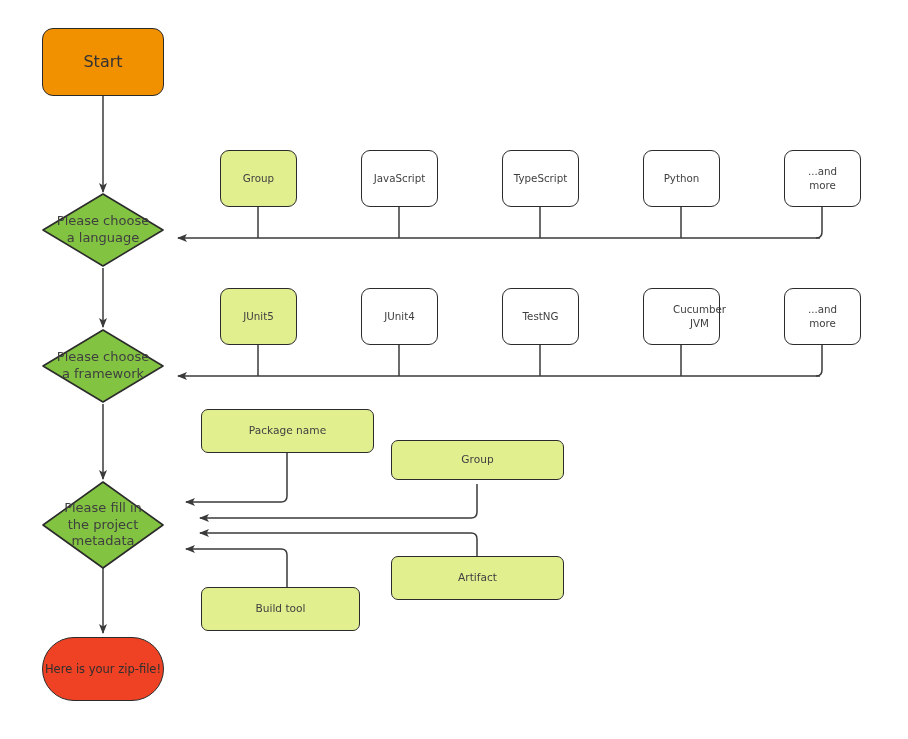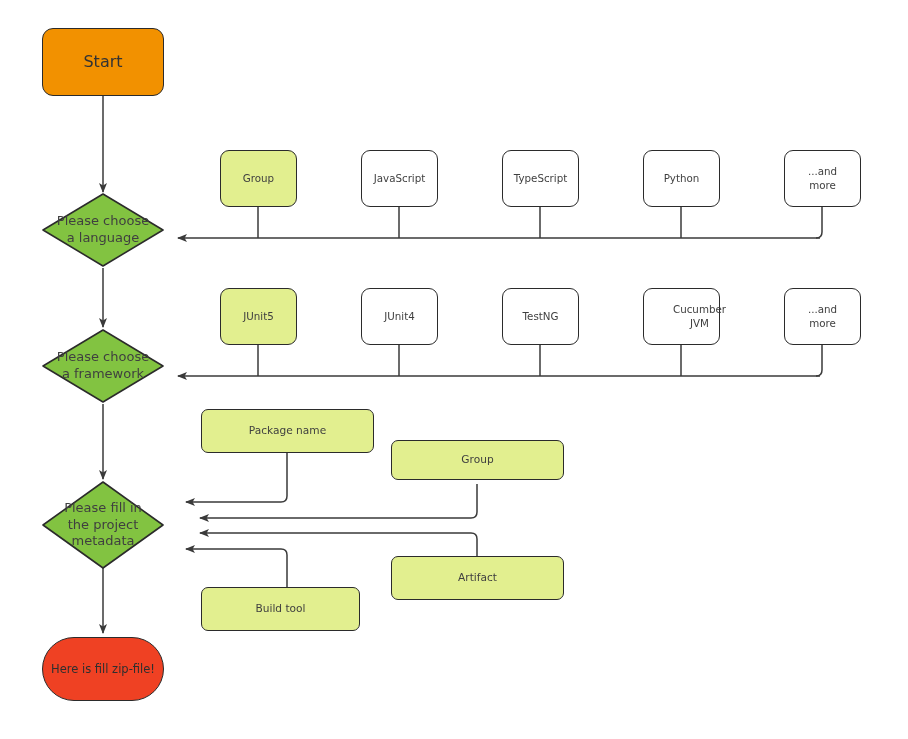--- a/index.html
+++ b/index.html
@@ -168,21 +168,21 @@
   <div class="node diamond" style="left:41px; top:480px; width:124px; height:90px;">
     <svg class="dia-svg" width="124" height="90" viewBox="0 0 124 90">
       <path d="M62,2 L122,45 L62,88 L2,45 Z" fill="#82C341" stroke="#2b2b2b" stroke-width="1.6" stroke-linejoin="round"></path>
     </svg>
     <span class="lbl">Please fill in
 the project
 metadata</span>
   </div>
 
   <div class="node end">
-    <span class="lbl">Here is fill zip-file!</span>
+    <span class="lbl">Here is your zip-file!</span>
   </div>
 
   <div class="node opt sel" style="left:220px; top:150px; width:77px; height:57px;">
     <span class="lbl">Group</span>
   </div>
   <div class="node opt" style="left:361px; top:150px; width:77px; height:57px;">
     <span class="lbl">JavaScript</span>
   </div>
   <div class="node opt" style="left:643px; top:150px; width:77px; height:57px;">
     <span class="lbl">Python</span>

